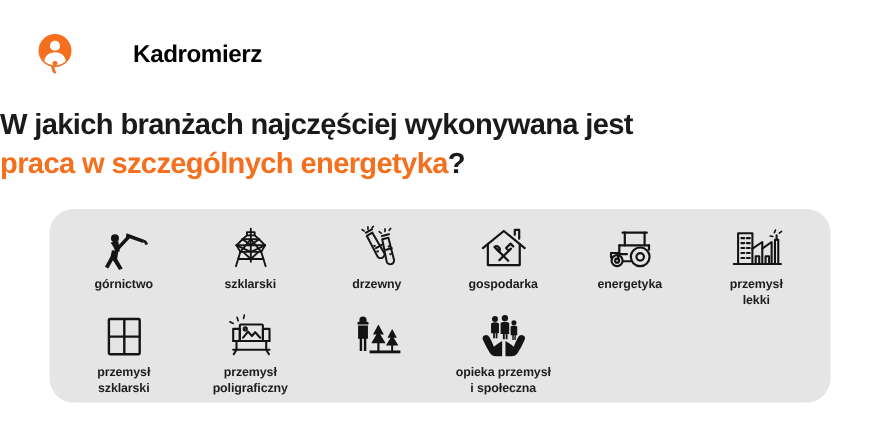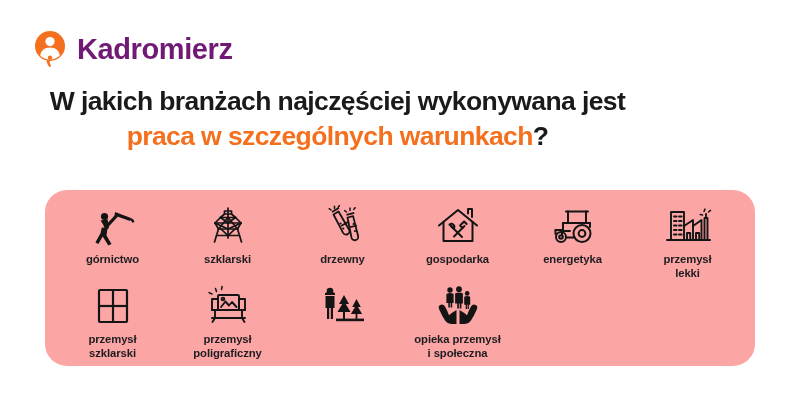--- a/index.html
+++ b/index.html
@@ -25,51 +25,51 @@
     gap: 9px;
   }
   .logo-mark {
     width: 34px;
     height: 38px;
     position: relative;
     flex: 0 0 auto;
   }
   .logo-mark svg { display: block; }
   .logo-word {
-    font-size: 29px;
+    font-size: 22px;
     font-weight: bold;
-    color: #701a75;
+    color: #000000;
     letter-spacing: -0.4px;
     line-height: 1;
+    margin-left: 44px;
   }
 
   
   .headline {
     position: absolute;
     left: 0;
-    top: 84px;
+    top: 96px;
     width: 675px;
-    text-align: center;
     font-size: 26.5px;
     font-weight: bold;
     line-height: 1.33;
     letter-spacing: -0.6px;
     color: #1a1a1a;
   }
   .headline .line2 { color: #f4701e; }
   .headline .qmark { color: #1a1a1a; }
 
   
   .panel {
     position: absolute;
     left: 45px;
     top: 190px;
     width: 710px;
     height: 176px;
-    background: #fca5a5;
+    background: #e5e5e5;
     border-radius: 22px;
     box-sizing: border-box;
     padding: 14px 10px 10px 10px;
   }
   .grid {
     display: grid;
     grid-template-columns: repeat(6, 1fr);
     grid-template-rows: 80px 82px;
     width: 100%;
     height: 100%;
@@ -109,21 +109,21 @@
       <circle cx="16" cy="11.6" r="4.6" fill="#ffffff"></circle>
       <path d="M16 17.4 c-5.6 0 -9.3 3.4 -9.8 8.3 a15 15 0 0 0 19.6 0 C25.3 20.8 21.6 17.4 16 17.4 Z" fill="#ffffff"></path>
       <circle cx="16" cy="27.6" r="2.2" fill="#f4701e"></circle>
     </svg>
   </span>
   <span class="logo-word">Kadromierz</span>
 </div>
 
 <div class="headline">
   <div>W jakich branżach najczęściej wykonywana jest</div>
-  <div><span class="line2">praca w szczególnych warunkach</span><span class="qmark">?</span></div>
+  <div><span class="line2">praca w szczególnych energetyka</span><span class="qmark">?</span></div>
 </div>
 
 <div class="panel">
   <div class="grid">
 
     <div class="cell">
       <span class="ico">
         <svg width="44" height="40" viewBox="0 0 44 40">
           <path d="M24 6 L40 12 L39 15 L23.5 9.5 Z" fill="#141414"></path>
           <path d="M40 12 q3 1 3.5 4 l-2.4 .7 q-.4-2-2.1-2.6 Z" fill="#141414"></path>

